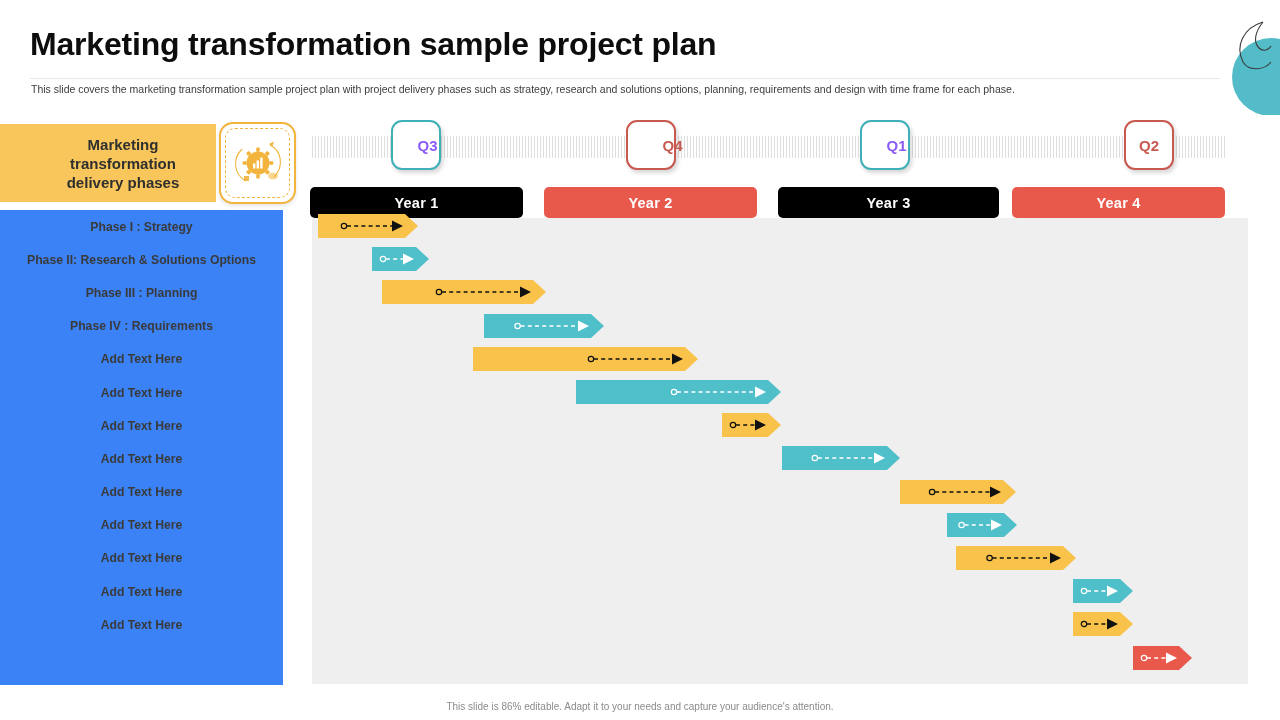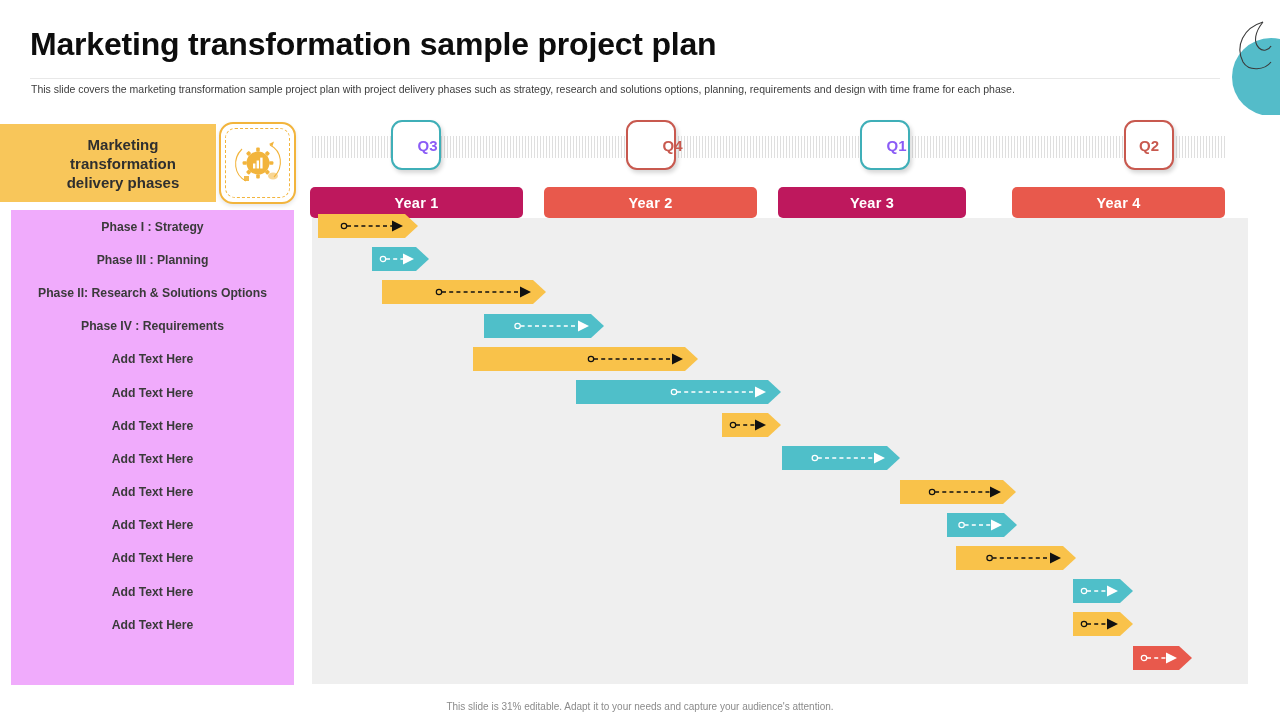--- a/index.html
+++ b/index.html
@@ -42,22 +42,22 @@
     background:#ffffff;border:2.5px solid #F2B43C;border-radius:14px;
     box-sizing:border-box;
     display:flex;align-items:center;justify-content:center;
     box-shadow:0 2px 4px rgba(0,0,0,.10);
   }
   #badge .inner{
     position:absolute;left:4px;top:4px;right:4px;bottom:4px;
     border:1.4px dashed #F2B43C;border-radius:10px;
   }
   #side-panel{
-    position:absolute;left:11px;top:210px;width:283px;height:475px;
-    background:#f0abfc;
+    position:absolute;left:0;top:210px;width:283px;height:475px;
+    background:#3b82f6;
   }
   .phase-row{
     height:33.2px;display:flex;align-items:center;justify-content:center;
     font-size:12.2px;font-weight:bold;color:#3a3a3a;white-space:nowrap;
   }
   .phase-row.wide{font-size:12.2px;}
 
   
   #ruler{
     position:absolute;left:312px;top:136px;width:913px;height:22px;
@@ -75,21 +75,21 @@
   .qbadge.teal{border:2.5px solid #3FAFB8;color:#8b5cf6;padding-left:23px;}
   .qbadge.coral{border:2.5px solid #C8594F;color:#C8594F;}
 
   
   .yearbar{
     position:absolute;top:187px;height:31px;border-radius:5px;
     display:flex;align-items:center;justify-content:center;
     font-size:14.5px;font-weight:bold;color:#ffffff;
     letter-spacing:.2px;
   }
-  .yearbar.teal{background:#be185d;}
+  .yearbar.teal{background:#000000;}
   .yearbar.coral{background:#E8594C;text-align:center;}
 
   
   #plot{
     position:absolute;left:312px;top:218px;width:936px;height:466px;
     background:#EFEFEF;
   }
   .gbar{position:absolute;height:24px;}
   .gbar svg{display:block;width:100%;height:100%;overflow:visible;}
 
@@ -148,22 +148,22 @@
     <g fill="#F2B43C">
       <path d="M39 9 l5 -2.4 -1.6 4.6 z"></path>
       <path d="M14 41 h5 v5 h-5 z" opacity=".9"></path>
       <ellipse cx="43" cy="41" rx="5" ry="3.4" opacity=".55"></ellipse>
     </g>
   </svg>
 </div>
 
 <div id="side-panel">
     <div class="phase-row">Phase I :  Strategy</div>
+    <div class="phase-row wide">Phase II: Research &amp; Solutions  Options</div>
     <div class="phase-row">Phase III : Planning</div>
-    <div class="phase-row wide">Phase II: Research &amp; Solutions  Options</div>
     <div class="phase-row">Phase IV : Requirements</div>
     <div class="phase-row">Add Text Here</div>
     <div class="phase-row">Add Text Here</div>
     <div class="phase-row">Add Text Here</div>
     <div class="phase-row">Add Text Here</div>
     <div class="phase-row">Add Text Here</div>
     <div class="phase-row">Add Text Here</div>
     <div class="phase-row">Add Text Here</div>
     <div class="phase-row">Add Text Here</div>
     <div class="phase-row">Add Text Here</div>
@@ -173,21 +173,21 @@
 <div id="quarters">
     <div class="qbadge teal" style="left: 391px;">Q3</div>
     <div class="qbadge coral" style="left: 626px; padding-left: 43px;">Q4</div>
     <div class="qbadge teal" style="left: 860px;">Q1</div>
     <div class="qbadge coral" style="left: 1094px; margin-left: 30px;">Q2</div>
   </div>
 
 <div id="years">
     <div class="yearbar teal" style="left: 310px; width: 213px;">Year 1</div>
     <div class="yearbar coral" style="left: 544px; width: 213px;">Year 2</div>
-    <div class="yearbar teal" style="left: 778px; width: 188px;">Year 3</div>
+    <div class="yearbar teal" style="left: 778px; width: 221px;">Year 3</div>
     <div class="yearbar coral" style="left: 1012px; width: 213px;">Year 4</div>
   </div>
 
 <div id="plot">
     <div class="gbar" style="left: 6px; top: -4px; width: 100px;">
       <svg viewBox="0 0 100 24" preserveAspectRatio="none">
         <path d="M0 0 H87 L100 12 L87 24 H0 Z" fill="#F9C24A"></path>
       </svg>
       <svg viewBox="0 0 100 24" style="position:absolute;left:0;top:0;">
         <circle cx="26" cy="12" r="2.7" fill="none" stroke="#111111" stroke-width="1.2"></circle>
@@ -320,13 +320,13 @@
         <path d="M0 0 H46 L59 12 L46 24 H0 Z" fill="#E8594C"></path>
       </svg>
       <svg viewBox="0 0 59 24" style="position:absolute;left:0;top:0;">
         <circle cx="11" cy="12" r="2.7" fill="none" stroke="#ffffff" stroke-width="1.2"></circle>
         <line x1="14" y1="12" x2="35" y2="12" stroke="#ffffff" stroke-width="1.4" stroke-dasharray="4,3.2"></line>
         <path d="M33 6.5 L44 12 L33 17.5 Z" fill="#ffffff"></path>
       </svg>
     </div>
   </div>
 
-<div id="footer">This slide is 31% editable. Adapt it to your needs and capture your audience's attention.</div>
+<div id="footer">This slide is 86% editable. Adapt it to your needs and capture your audience's attention.</div>
 
 </body></html>

